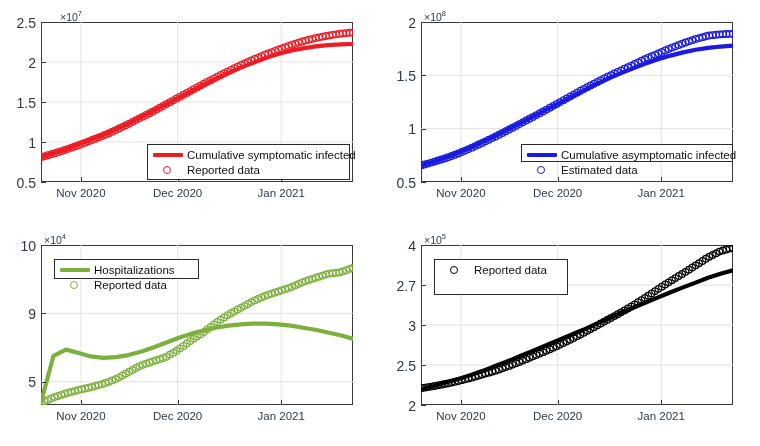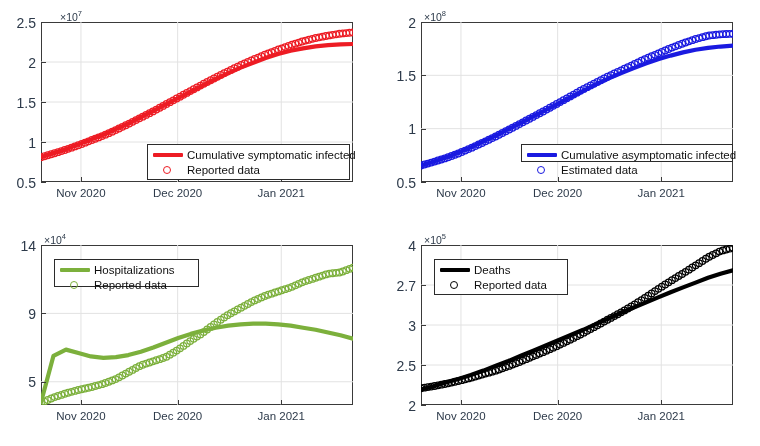--- a/index.html
+++ b/index.html
@@ -422,32 +422,32 @@
       </svg>
   </div>
   <div class="expo" id="expo-2" style="left:44px;top:232px;">
     <span>×10</span><sup>4</sup>
   </div>
   <div id="yticks-2">
       <div class="ytick" style="left: -1px; width: 37px; top: 374.252px;">5</div>
       <div style="position: absolute; background: rgb(58, 58, 58); width: 5px; height: 1px; left: 41px; top: 381.752px;"></div>
       <div class="ytick" style="left: -1px; width: 37px; top: 305.876px;">9</div>
       <div style="position: absolute; background: rgb(58, 58, 58); width: 5px; height: 1px; left: 41px; top: 313.376px;"></div>
-      <div class="ytick" style="left: -1px; width: 37px; top: 237.5px;">14</div>
+      <div class="ytick" style="left: -1px; width: 37px; top: 237.5px;">10</div>
       <div style="position: absolute; background: rgb(58, 58, 58); width: 5px; height: 1px; left: 41px; top: 245px;"></div>
     </div>
   <div id="xticks-2">
       <div class="xtick" style="left: 40.936px; width: 80px; top: 410px;">Nov 2020</div>
       <div style="position: absolute; background: rgb(58, 58, 58); width: 1px; height: 5px; left: 80.936px; top: 400px;"></div>
       <div class="xtick" style="left: 137.656px; width: 80px; top: 410px;">Dec 2020</div>
       <div style="position: absolute; background: rgb(58, 58, 58); width: 1px; height: 5px; left: 177.656px; top: 400px;"></div>
       <div class="xtick" style="left: 241.24px; width: 80px; top: 410px;">Jan 2021</div>
       <div style="position: absolute; background: rgb(58, 58, 58); width: 1px; height: 5px; left: 281.24px; top: 400px;"></div>
     </div>
-  <div class="legend" style="left:54px;top:259px;width:145px;height:28px;">
+  <div class="legend" style="left:54px;top:259px;width:145px;height:20px;">
     <div class="legrow">
       <span class="legkey">
         <span class="legline" style="background:#7cb03c;"></span>
       </span>
       <span class="leglabel">Hospitalizations</span>
     </div>
     <div class="legrow">
       <span class="legkey" style="color:#7cb03c;">
         <span class="legmark"></span>
       </span>
@@ -580,26 +580,20 @@
   <div id="xticks-3">
       <div class="xtick" style="left: 420.936px; width: 80px; top: 410px;">Nov 2020</div>
       <div style="position: absolute; background: rgb(58, 58, 58); width: 1px; height: 5px; left: 460.936px; top: 400px;"></div>
       <div class="xtick" style="left: 517.656px; width: 80px; top: 410px;">Dec 2020</div>
       <div style="position: absolute; background: rgb(58, 58, 58); width: 1px; height: 5px; left: 557.656px; top: 400px;"></div>
       <div class="xtick" style="left: 621.24px; width: 80px; top: 410px;">Jan 2021</div>
       <div style="position: absolute; background: rgb(58, 58, 58); width: 1px; height: 5px; left: 661.24px; top: 400px;"></div>
     </div>
   <div class="legend" style="left:434px;top:259px;width:134px;height:36px;">
     <div class="legrow">
-      <span class="legkey">
-        <span class="legline" style="background:#000000;"></span>
-      </span>
-      <span class="leglabel">Deaths</span>
-    </div>
-    <div class="legrow">
       <span class="legkey" style="color:#000000;">
         <span class="legmark"></span>
       </span>
       <span class="leglabel">Reported data</span>
     </div>
   </div>
 
 </div>
 
 </body></html>

